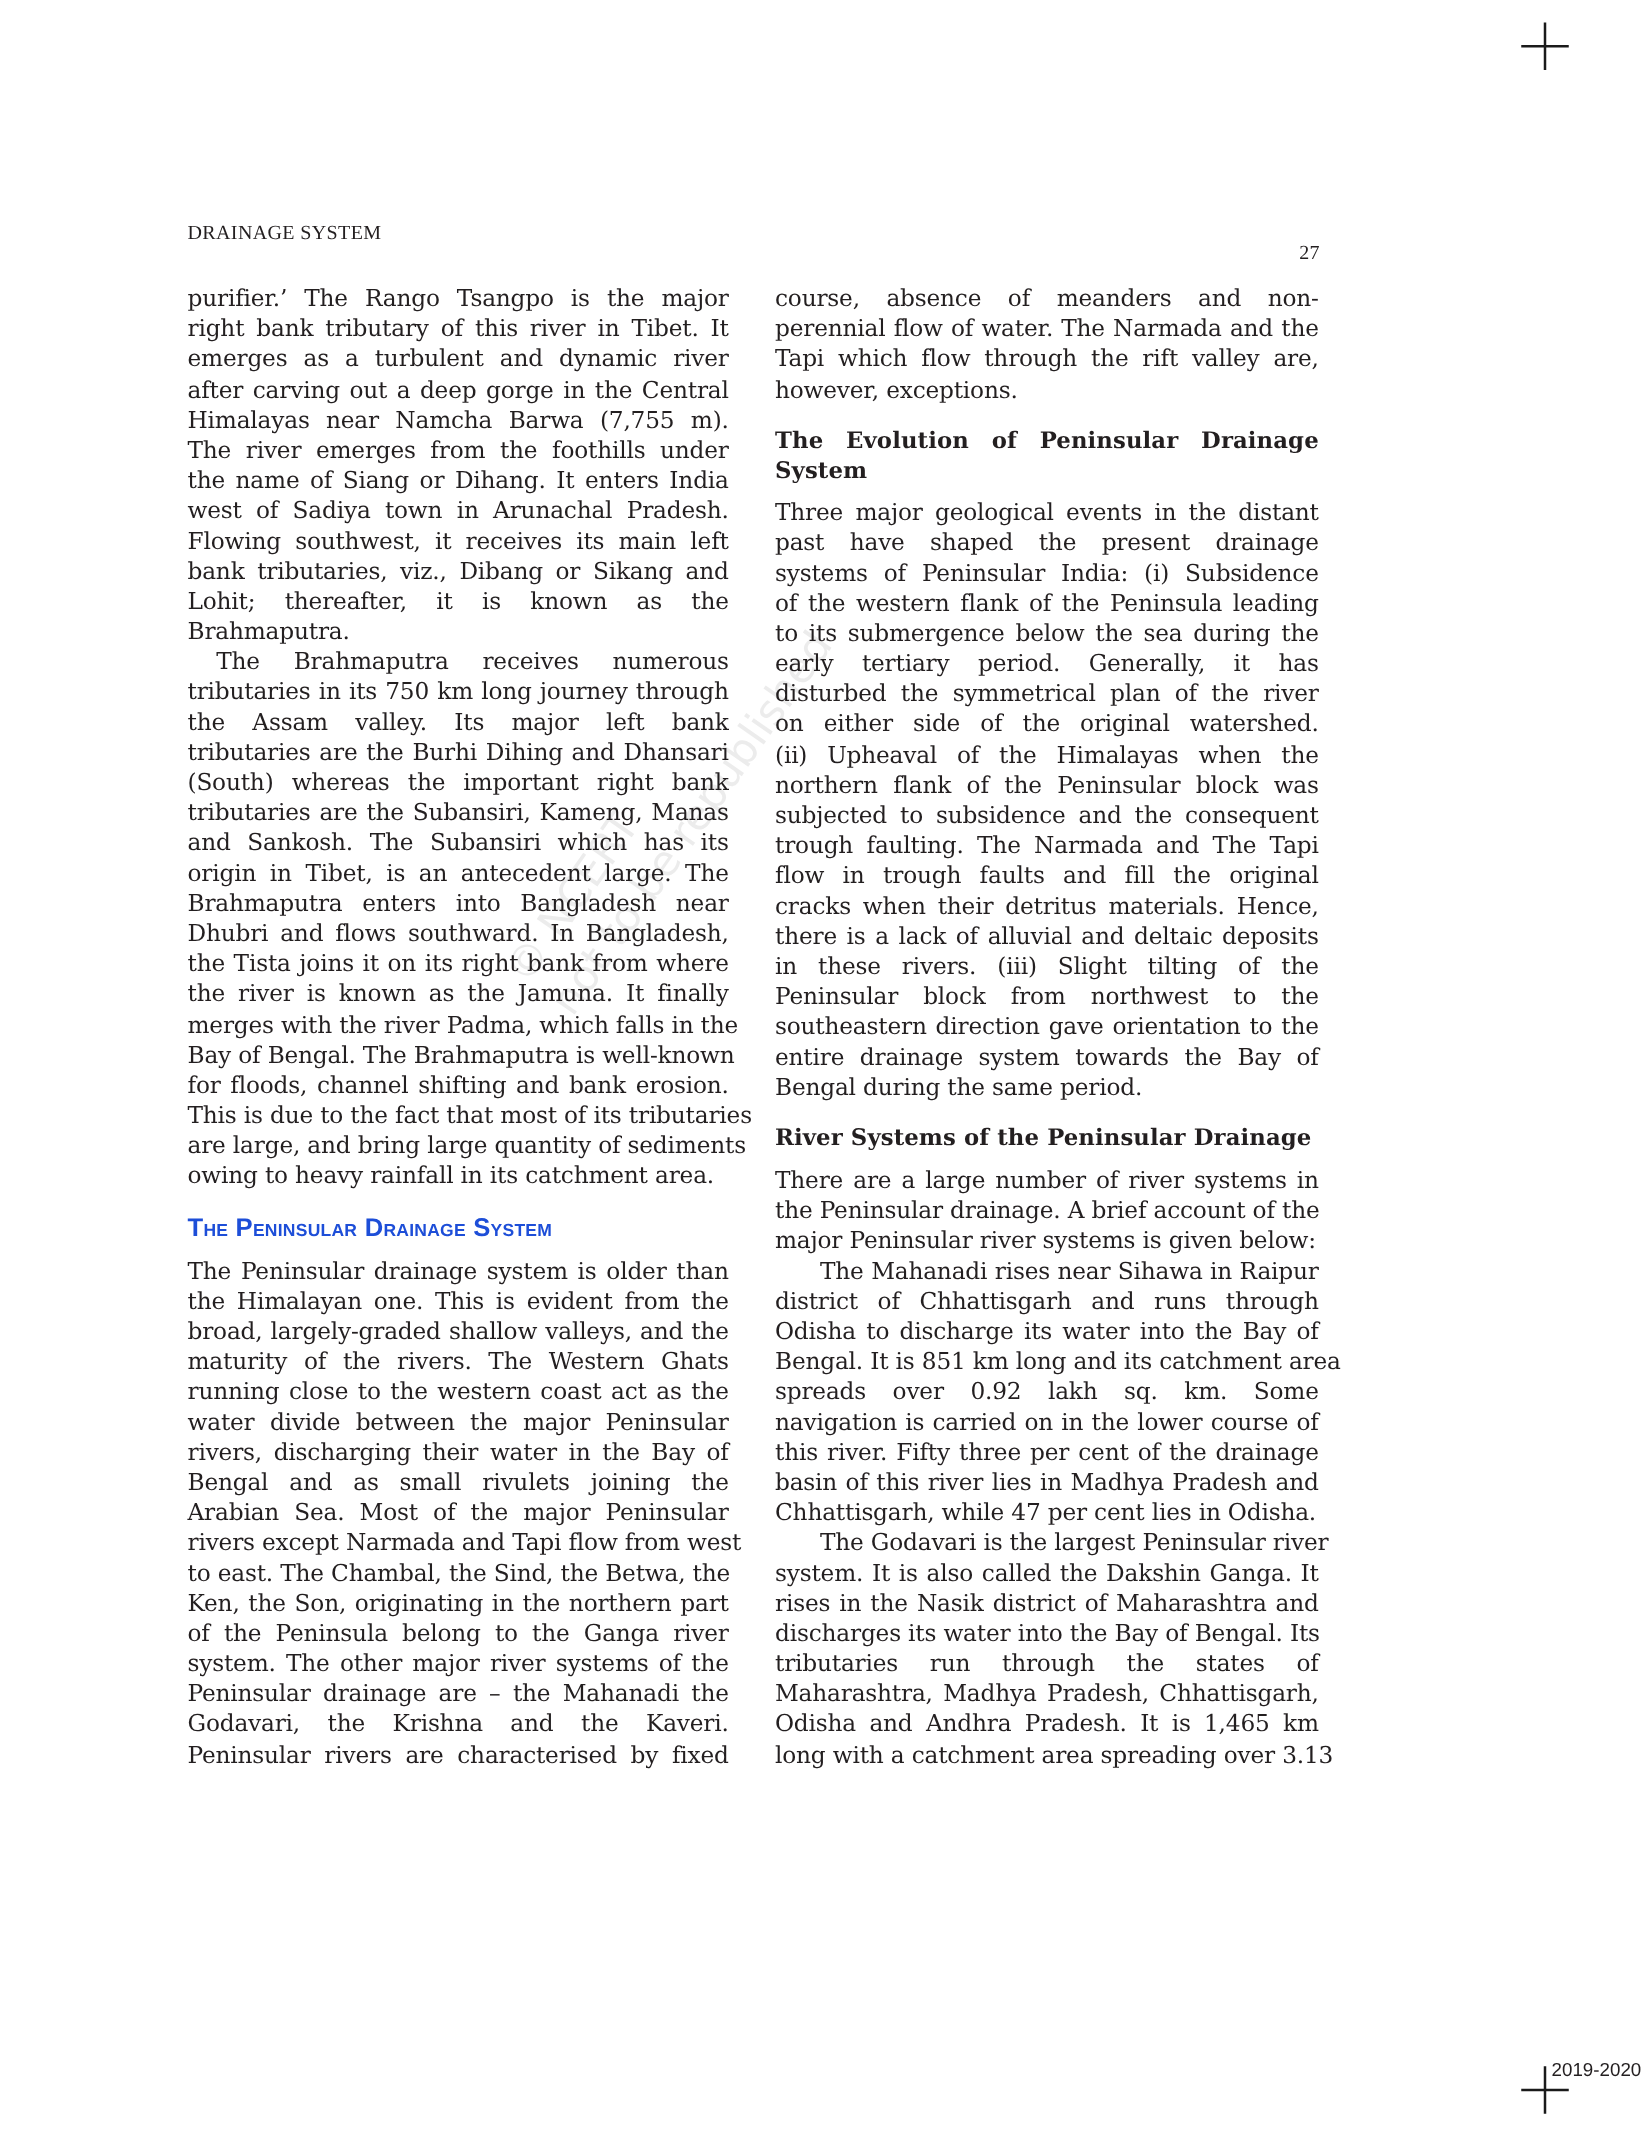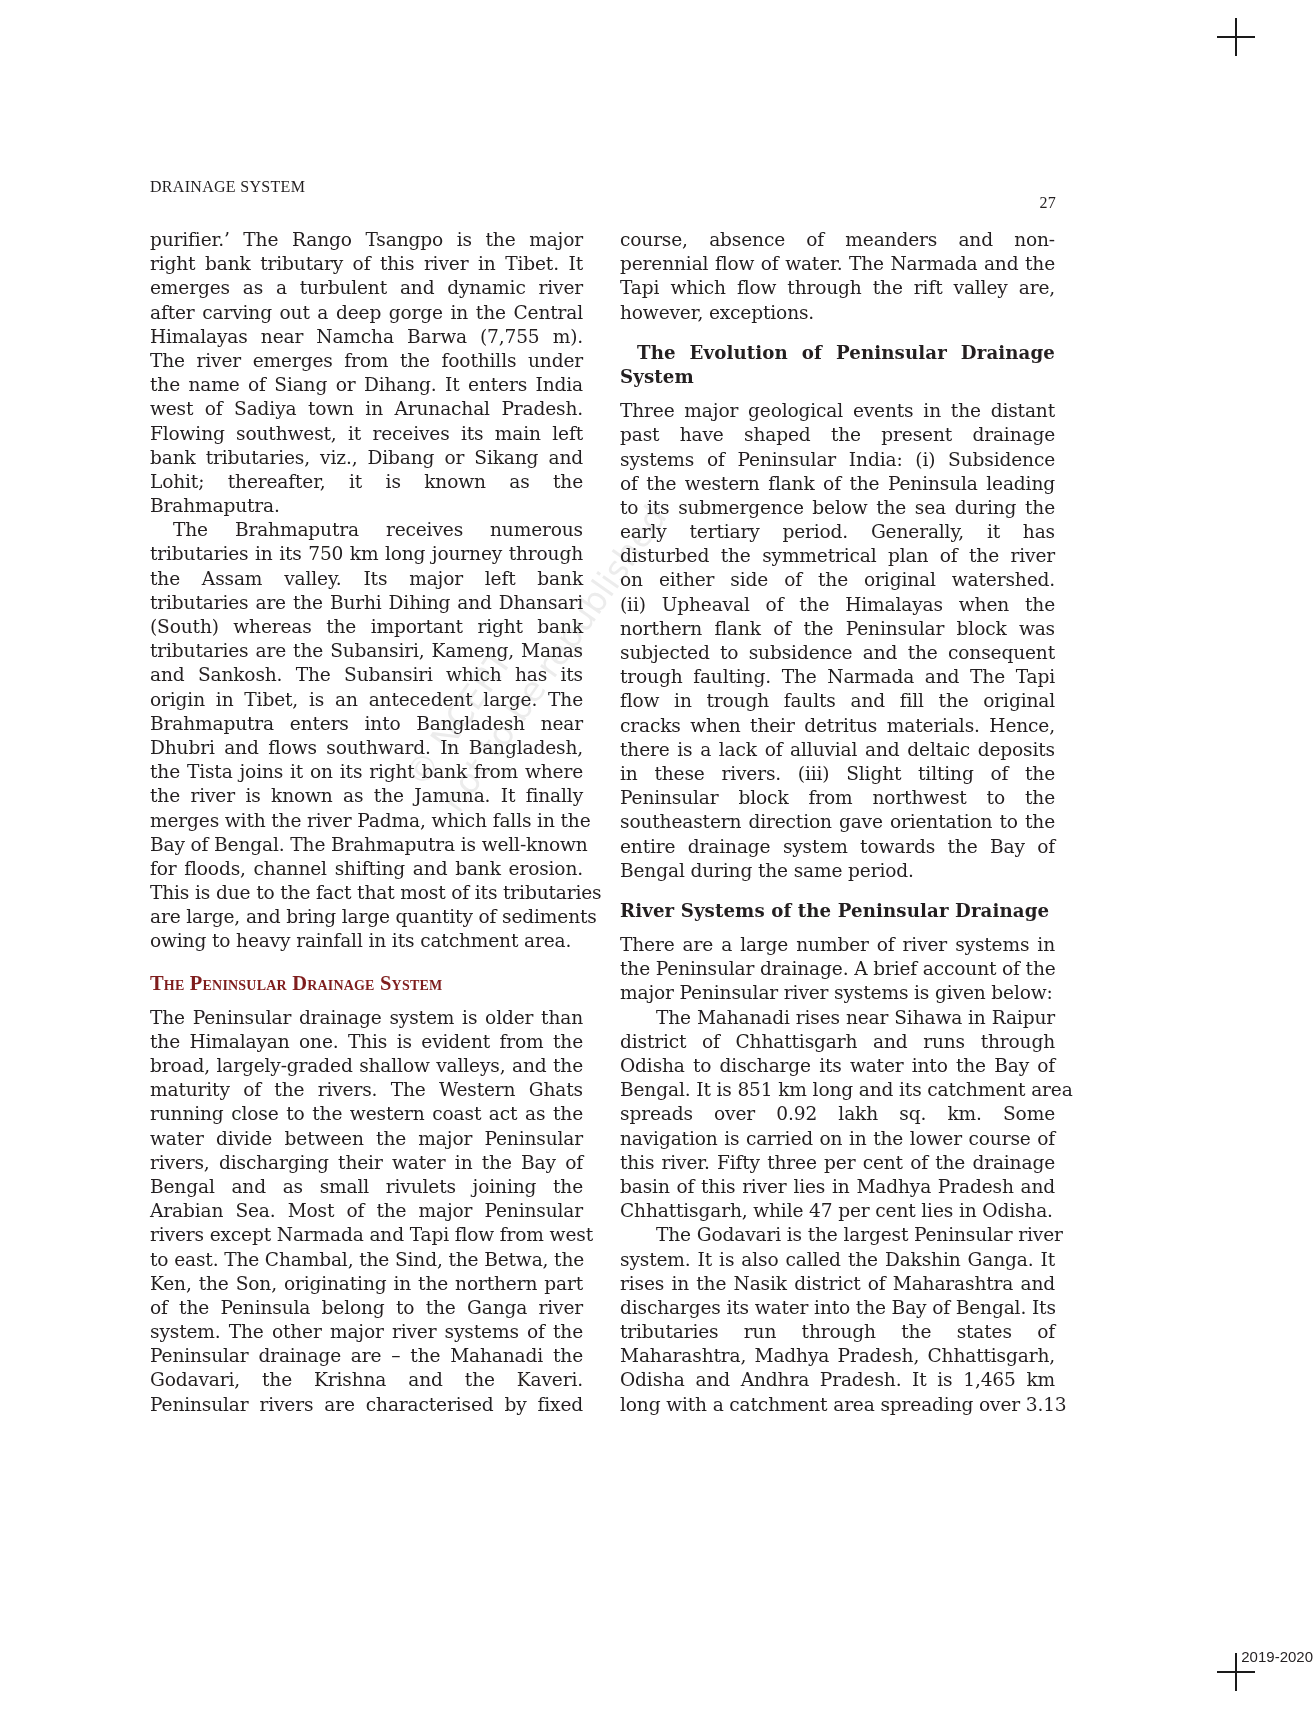--- a/index.html
+++ b/index.html
@@ -69,32 +69,31 @@
     font-weight: bold;
     font-size: 18.2px;
     height: 24.2px;
     line-height: 24.2px;
     white-space: nowrap;
     letter-spacing: 0.1px;
   }
   .heading-bold.justify {
     text-align: justify;
     text-align-last: justify;
-    margin-left: 17px;
   }
   .smallcaps-heading {
-    font-family: Liberation Serif, serif;
+    font-family: Liberation Sans, sans-serif;
     font-weight: bold;
     font-variant: small-caps;
     font-size: 20.5px;
     letter-spacing: 0.2px;
     height: 26px;
     line-height: 26px;
     white-space: nowrap;
-    color: #7f1d1d;
+    color: #1d4ed8;
   }
   .footer {
     position: absolute;
     top: 1648px;
     left: 0;
     width: 1313px;
     text-align: right;
     font-family: "Liberation Sans", sans-serif;
     font-size: 15px;
     color: #231f20;

